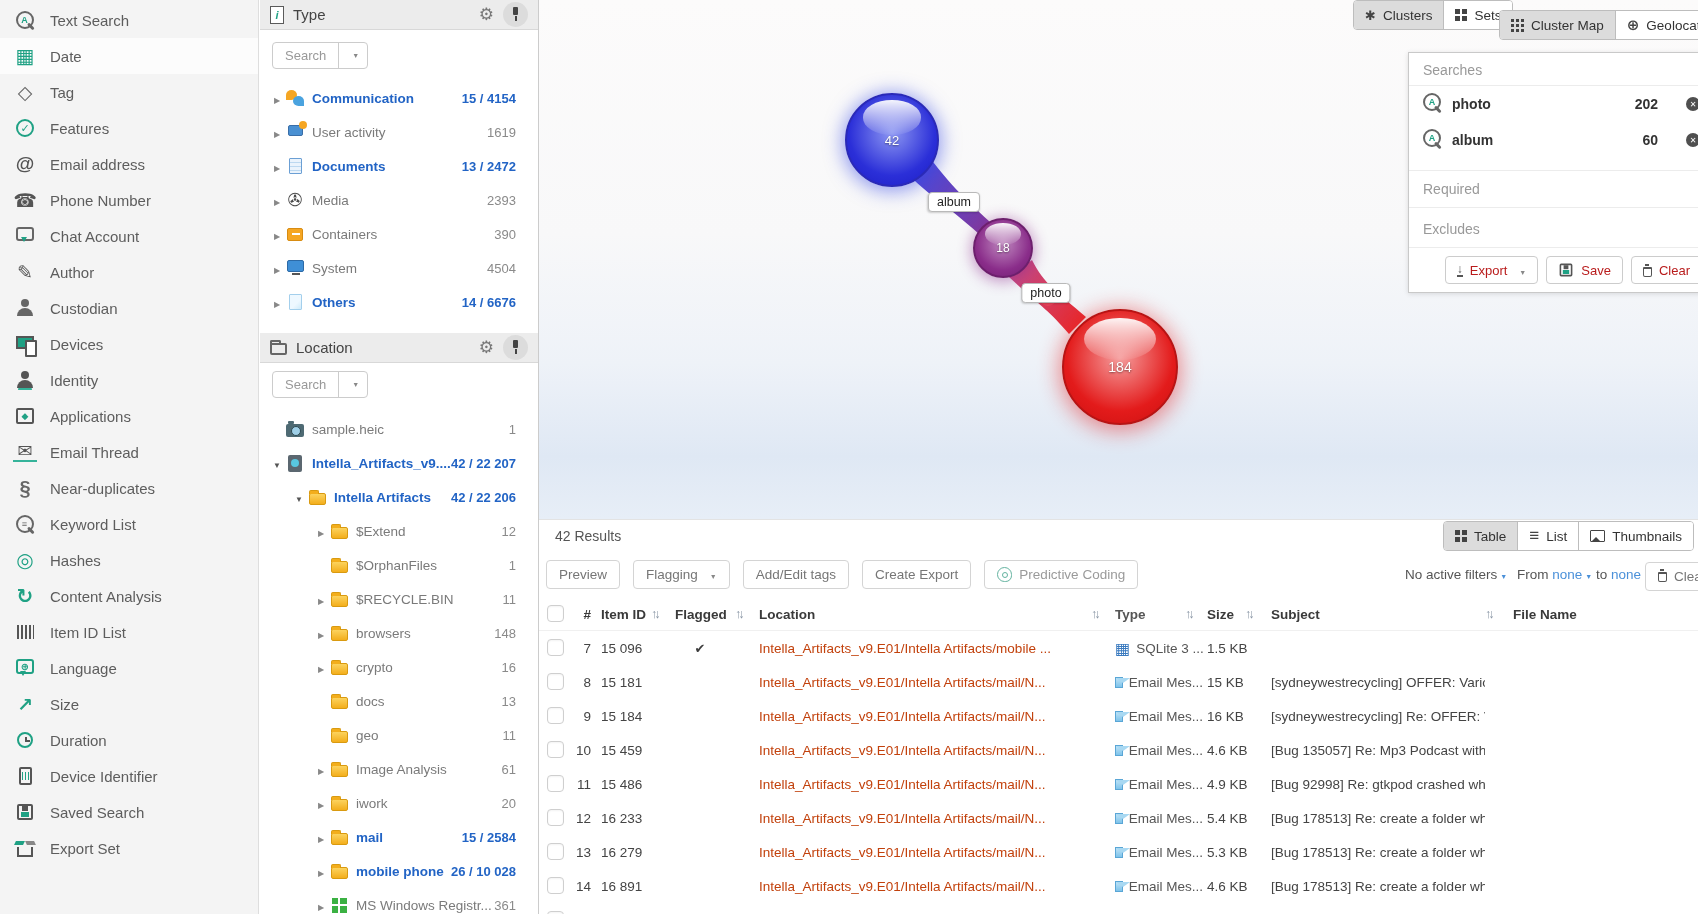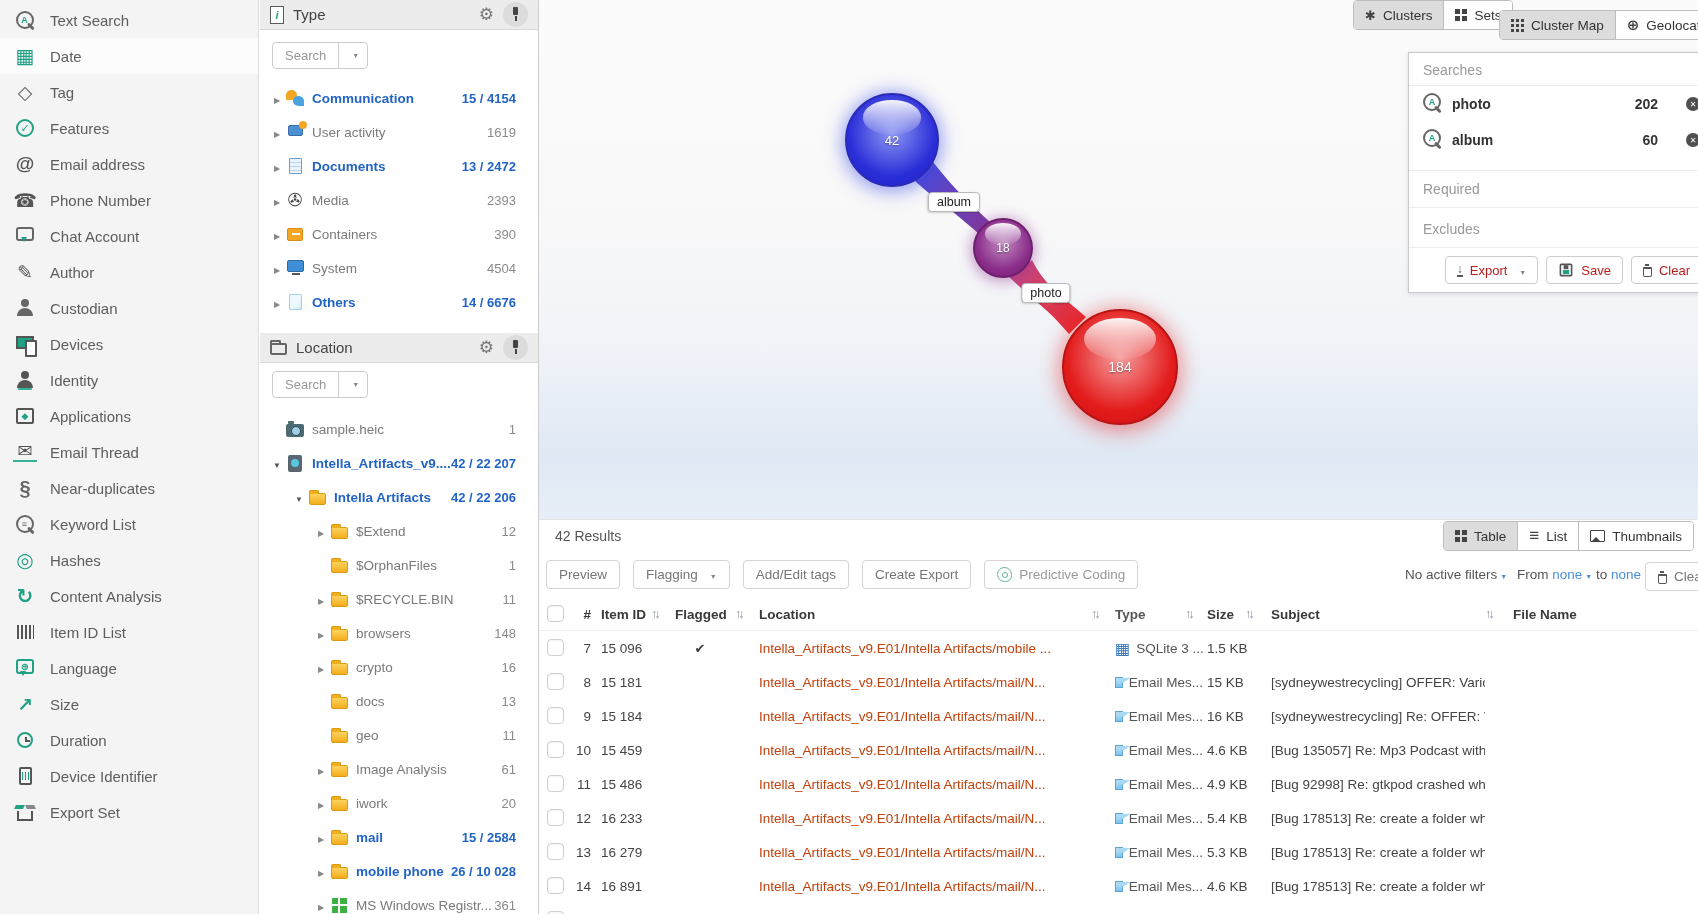--- a/index.html
+++ b/index.html
@@ -182,21 +182,21 @@
   .sx-sec{padding:10px 14px;color:#999;border-top:1px solid #ececec;}
   .sx-footer{border-top:1px solid #ececec;padding:8px 10px;display:flex;justify-content:flex-end;gap:8px;}
   .btn{display:inline-flex;align-items:center;gap:7px;border:1px solid #ccc;border-radius:4px;background:#fff;
     color:#b91c1c;font-size:13px;padding:5px 11px;white-space:nowrap;cursor:pointer;}
 
   
   #results{position:absolute;left:0;top:519px;width:1160px;height:395px;background:#fff;border-top:1px solid #e3e3e3;}
   .rbar{position:absolute;left:0;top:0;right:0;height:33px;}
   .rcount{position:absolute;left:16px;top:8px;font-size:14px;color:#555;}
   .toolbar{position:absolute;left:7px;top:40px;display:flex;gap:13px;}
-  .tbtn{display:inline-flex;align-items:flex-end;gap:7px;border:1px solid #d4d4d4;border-radius:4px;background:#fff;
+  .tbtn{display:inline-flex;align-items:flex-start;gap:7px;border:1px solid #d4d4d4;border-radius:4px;background:#fff;
     color:#767676;font-size:13.5px;padding:6px 12px;white-space:nowrap;cursor:pointer;height:29px;}
   .tbtn.dim{color:#9a9a9a;}
   .blue{color:#4a90d9;cursor:pointer;}
   .fromto{position:absolute;top:47px;font-size:13.5px;color:#555;white-space:nowrap;}
   
   .th{position:absolute;top:77px;left:0;right:0;height:34px;border-bottom:1px solid #f0f0f0;font-size:13.5px;color:#3a3a3a;font-weight:bold;}
   .tr{position:absolute;left:0;right:0;height:34px;font-size:13.5px;color:#444;}
   .cell{position:absolute;top:0;height:34px;display:flex;align-items:center;white-space:nowrap;overflow:hidden;}
   .cb{position:absolute;left:8px;top:8px;width:17px;height:17px;border:1px solid #cfcfcf;border-radius:4px;background:#fff;
     box-shadow:inset 0 1px 2px rgba(0,0,0,.05);cursor:pointer;}
@@ -327,20 +327,26 @@
       <span>Duration</span>
     </div>
   <div class="sbitem">
       <span class="sbic">
         <span class="i-devid"></span>
       </span>
       <span>Device Identifier</span>
     </div>
   <div class="sbitem">
       <span class="sbic">
+        <span class="i-save"></span>
+      </span>
+      <span>Saved Search</span>
+    </div>
+  <div class="sbitem">
+      <span class="sbic">
         <span class="i-boxx"></span>
       </span>
       <span>Export Set</span>
     </div>
 </div>
 
 <div id="facets">
 
   <div class="panel" style="top:0;height:320px;">
     <div class="phdr">

